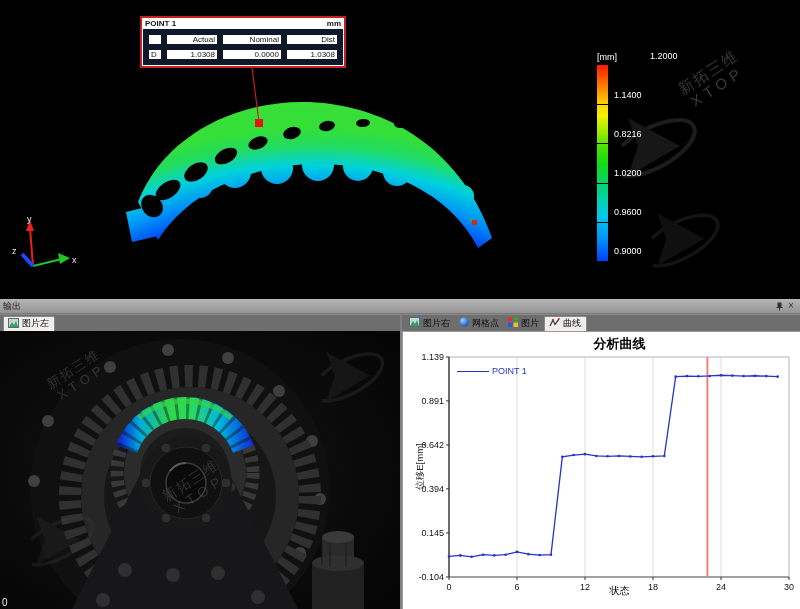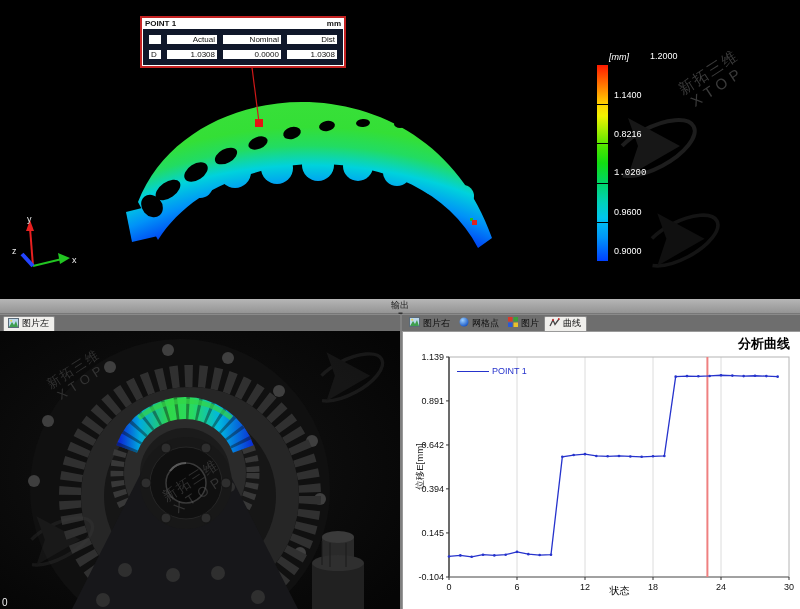--- a/index.html
+++ b/index.html
@@ -15,60 +15,60 @@
   .tooltip{position:absolute;left:140px;top:16px;width:206px;background:#fff;
            border:2px solid #c42222;padding:1px;font-size:8px;color:#111;}
   .tt-head{display:flex;justify-content:space-between;padding:0 2px 1px 2px;font-weight:bold;}
   .tt-table{width:100%;border-collapse:collapse;}
   .tt-table td{border:6px solid #0f172a;padding:0 2px;height:10px;font-size:8px;}
   .tt-table td.num{text-align:right;}
   .tt-table td.c0{width:18px;}
 
   
   .colorbar{position:absolute;left:597px;top:52px;width:80px;color:#fff;font-size:9px;}
-  .cb-label{margin-left:12px;margin-bottom:3px;font-style:italic;}
+  .cb-label{margin-left:0px;margin-bottom:3px;}
   .cb-bar{position:relative;margin-top:3px;width:11px;height:196px;
     background:linear-gradient(to bottom,#ff1a00 0%,#ff8800 12%,#ffd300 20%,#f2f200 26%,
       #a8ee00 33%,#4ae300 42%,#12dd12 50%,#00d565 60%,#00d2b8 70%,#00c6ee 78%,
       #0096f8 88%,#0040ff 100%);}
   .cb-tickline{position:absolute;left:0;width:11px;height:1px;background:#000;}
   .cb-ticks{position:absolute;left:17px;top:3px;width:60px;height:196px;}
   .cb-ticks span{position:absolute;left:0;}
 
   
   .wm{position:absolute;transform:rotate(-33deg);text-align:center;line-height:1.15;
       letter-spacing:2px;pointer-events:none;}
   .wm .l2{letter-spacing:5px;}
   .wm-logo{position:absolute;pointer-events:none;}
 
   
   #outbar{position:absolute;left:0;top:299px;width:800px;height:15px;
           background:linear-gradient(#b6b6b6,#949494);border-bottom:1px solid #787878;
-          display:flex;align-items:center;font-size:9px;color:#1a1a1a;padding:0 3px;flex-direction:column;}
+          display:flex;align-items:center;font-size:9px;color:#1a1a1a;padding:0 3px;}
   #outbar .title{flex:1;}
   #outbar .winbtn{width:12px;height:11px;display:flex;align-items:center;justify-content:center;
           color:#333;font-size:10px;line-height:10px;cursor:default;}
 
   
   .tabbar{position:absolute;height:17px;background:#6e6e6e;display:flex;align-items:flex-end;
           padding-left:3px;border-top:1px solid #8a8a8a;}
   .tab{display:inline-flex;align-items:center;gap:3px;padding:1px 5px 2px 4px;font-size:9px;
        color:#0d0d0d;height:15px;font-family:Liberation Serif, serif;}
   .tab.active{background:#f0efec;border:1px solid #8a8a8a;border-bottom:none;
        border-radius:2px 2px 0 0;}
   #left-tabbar{left:0;top:314px;width:400px;}
   #right-tabbar{left:402px;top:314px;width:398px;text-align:center;}
   #vsplit{position:absolute;left:400px;top:314px;width:2px;height:295px;background:#808080;}
 
   #left-content{position:absolute;left:0;top:331px;width:400px;height:278px;background:#050505;overflow:hidden;}
   .corner-label{position:absolute;left:2px;bottom:1px;color:#f0f0f0;font-size:10px;}
 
   #right-content{position:absolute;left:402px;top:331px;width:398px;height:278px;background:#fff;
                  border-top:1px solid #9a9a9a;border-left:1px solid #9a9a9a;}
-  #chart-title{position:absolute;left:46px;top:3px;width:341px;text-align:right;
+  #chart-title{position:absolute;left:46px;top:3px;width:341px;text-align:center;
                font-size:13px;font-weight:bold;color:#000;}
   #chart-xlabel{position:absolute;left:46px;top:252px;width:341px;text-align:center;
                font-size:10px;color:#000;}
   #chart-ylabel{position:absolute;left:-28px;top:128px;width:90px;text-align:center;
                transform:rotate(-90deg);font-size:9.5px;color:#222;}
   #chart-legend{position:absolute;left:54px;top:34px;display:flex;align-items:center;gap:3px;
                font-size:9px;color:#2633cc;}
   #legend-line{display:inline-block;width:32px;height:0;border-top:1.5px solid #2633cc;}
 
   .icon{display:inline-block;}
@@ -180,21 +180,21 @@
       <div class="cb-bar">
         <div class="cb-tickline" style="top:39px;"></div>
         <div class="cb-tickline" style="top:78px;"></div>
         <div class="cb-tickline" style="top:118px;"></div>
         <div class="cb-tickline" style="top:157px;"></div>
       </div>
       <div class="cb-ticks">
         <span style="top:-4px;margin-left:36px;">1.2000</span>
         <span style="top:35px;">1.1400</span>
         <span style="top:74px;">0.8216</span>
-        <span style="top:113px;font-family:Liberation Mono, monospace;">1.0200</span>
+        <span style="top:113px;">1.0200</span>
         <span style="top:152px;">0.9600</span>
         <span style="top:191px;">0.9000</span>
       </div>
     </div>
   </div>
 
   <div id="outbar">
     <span class="title">输出</span>
     <span class="winbtn">
       <svg width="9" height="9" viewBox="0 0 9 9">

